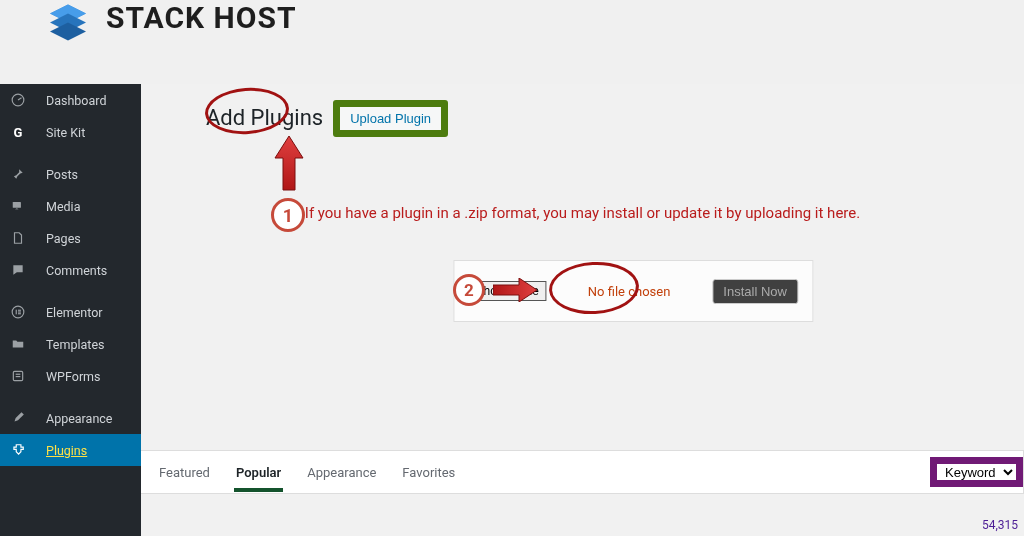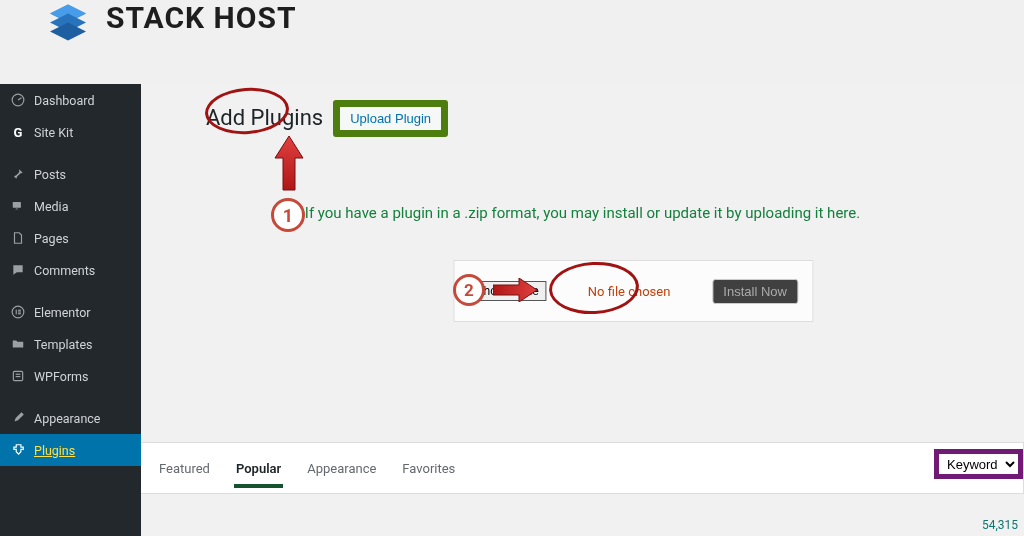--- a/index.html
+++ b/index.html
@@ -19,21 +19,21 @@
 
     
     .shell { display: flex; height: 452px; }
 
     
     .sidebar {
       width: 141px; background: #23282d; color: #eee; font-size: 12.5px;
       display: flex; flex-direction: column;
     }
     .side-item {
-      display: flex; align-items: center; gap: 8px;
+      display: flex; align-items: center; gap: 20px;
       padding: 8px 10px; color: #d0d4d8; cursor: pointer; position: relative;
     }
     .side-item .ico { width: 16px; height: 16px; display:flex; align-items:center; justify-content:center; font-size:14px; color:#9ba0a4; }
     .side-item.group-break { margin-top: 10px; }
     .side-item.active { background: #0073aa; color: #fde047; text-decoration: underline; }
     .side-item.active .ico { color:#fff; }
     .side-item.active::after {
       content:''; position:absolute; right:-8px; top:50%; transform: translateY(-50%);
       border: 8px solid transparent; border-left-color:#0073aa;
     }
@@ -42,21 +42,21 @@
     .main { flex: 1; background: #f1f1f1; position: relative; padding: 18px 0 0 22px; }
     .page-title { font-size: 22px; color: #1d2327; font-weight: 400; display:inline-block;margin-left:43px; }
     .upload-btn {
       display: inline-block; border: 7px solid #4d7c0f; background:#f6f7f7;
       color:#0073aa; font-size: 13px; padding: 4px 10px; border-radius: 3px;
       margin-left: 6px; cursor:pointer; position:relative; top:-2px;
     }
 
     .instruction {
       position:absolute; top: 120px; left: 0; right: 0; text-align:center;
-      color:#15803d; font-size: 15px;
+      color:#b91c1c; font-size: 15px;
     }
 
     .upload-box {
       position:absolute; top: 176px; left: 50%; transform: translateX(-36%);
       width: 360px; height: 62px; border:1px solid #ddd; background:#fcfcfc;
       display:flex; align-items:center; gap:8px; padding: 0 14px;
     }
     .choose-file {
       border:1px solid #555; background:#efefef; font-size:12px;
       padding:2px 6px; cursor:pointer;
@@ -96,32 +96,32 @@
     .callout-circle-2 {
       position:absolute; top: 178px; left: 408px;
       width: 90px; height: 52px; border: 3px solid #a11212;
       border-radius: 50%; transform: rotate(-3deg); pointer-events:none;
     }
 
     
     .tabs {
       position:absolute; left: 0; right:0; bottom: 42px;
       background:#fff; border:1px solid #ddd; border-left:none;
-      height: 52px; display:flex; align-items:center; padding: 0 16px; gap: 22px;
+      height: 44px; display:flex; align-items:center; padding: 0 16px; gap: 22px;
       font-size: 13px; color:#646970;
     }
     .tab { cursor:pointer; padding: 12px 2px; }
     .tab.active { color:#1d2327; font-weight:600; border-bottom: 4px solid #14532d; padding-bottom:8px; }
     .keyword-select {
       position:absolute; right:0; top:6px; height:30px;
-      border:5px solid #701a75; background:#fff; font-size:13px;
+      border:7px solid #701a75; background:#fff; font-size:13px;
       padding: 0 4px;
     }
 
-    .count { position:absolute; right:6px; bottom:4px; font-size:12px; color:#0f766e; }
+    .count { position:absolute; right:6px; bottom:4px; font-size:12px; color:#4c1d95; }
   </style>
 </head>
 <body>
 
 <div class="brand-bar">
   <span class="brand-logo">
     <svg viewBox="0 0 64 64">
       <g fill="none">
         <polygon points="32,6 56,18 32,30 8,18" fill="#2f86d6"></polygon>
         <polygon points="32,6 56,18 32,30 8,18" fill="#4aa0ec" opacity="0.9"></polygon>

